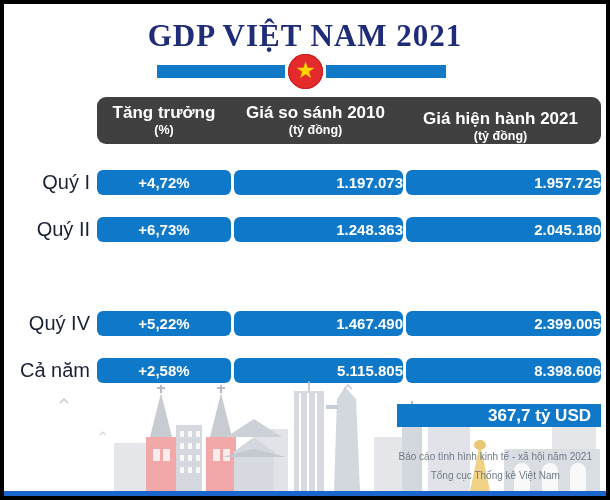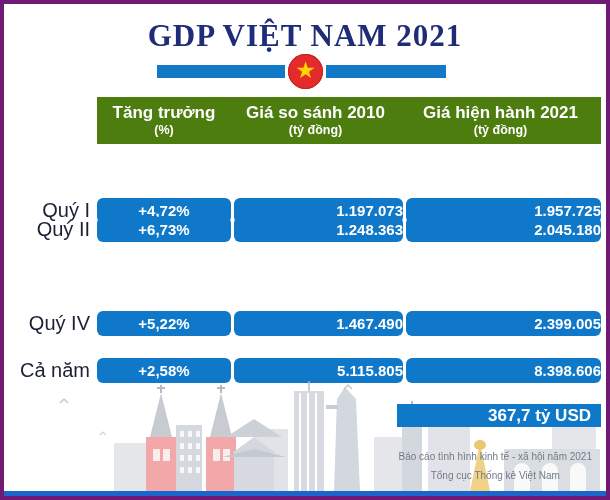--- a/index.html
+++ b/index.html
@@ -1,18 +1,18 @@
 <!DOCTYPE html>
 <html><head>
 <meta charset="utf-8">
 <style>
   html,body{margin:0;padding:0;background:#9aa0b4;}
   .canvas{
     position:relative;width:610px;height:500px;box-sizing:border-box;
-    background:#ffffff;border:4px solid #701a75;overflow:hidden;
+    background:#ffffff;border:4px solid #000000;overflow:hidden;
     font-family:"Liberation Sans", sans-serif;
   }
   .inner{position:absolute;left:0;top:0;width:602px;height:492px;}
 
   
   .title{
     position:absolute;left:0;top:14px;width:602px;text-align:center;
     font-family:"Liberation Serif", serif;font-size:31px;font-weight:600;
     color:#1f2d78;letter-spacing:1px;
   }
@@ -24,33 +24,33 @@
   .flag-circle{
     position:absolute;left:284px;top:50px;width:35px;height:35px;border-radius:50%;
     background:#e42b2b;display:flex;align-items:center;justify-content:center;
     box-shadow:0 0 0 1px #c81f1f inset;
   }
   .flag-star{color:#ffd400;font-size:23px;line-height:1;margin-top:-2px;}
 
   
   .thead{
     position:absolute;left:93px;top:93px;width:504px;height:47px;
-    background:#4d7c0f;color:#ffffff;
+    background:#404040;color:#ffffff;border-radius:9px;
   }
   .th{position:absolute;top:0;height:47px;display:flex;flex-direction:column;
       align-items:center;justify-content:center;text-align:center;}
   .th .main{font-size:17px;font-weight:bold;line-height:20px;}
   .th .sub{font-size:12.5px;font-weight:bold;line-height:15px;}
   .th1{left:0px;width:134px;}
   .th2{left:134px;width:169px;}
-  .th3{left:303px;width:201px;}
+  .th3{left:303px;width:201px;justify-content:flex-end;}
 
   
   .row{position:absolute;left:0;width:602px;height:25px;}
-  .row-0{top:166px;margin-top:28px;} .row-1{top:213px;} .row-2{top:260px;}
+  .row-0{top:166px;} .row-1{top:213px;} .row-2{top:260px;}
   .row-3{top:307px;} .row-4{top:354px;}
   .rlabel{
     position:absolute;left:0;top:0;width:86px;height:25px;line-height:25px;
     text-align:right;font-size:20px;color:#1b2135;
   }
   .cell{
     position:absolute;top:0;height:25px;line-height:25px;background:#0f78c8;
     color:#fff;font-size:15px;font-weight:bold;white-space:nowrap;border-radius:6px;
   }
   .c1{left:93px;width:134px;text-align:center;}

